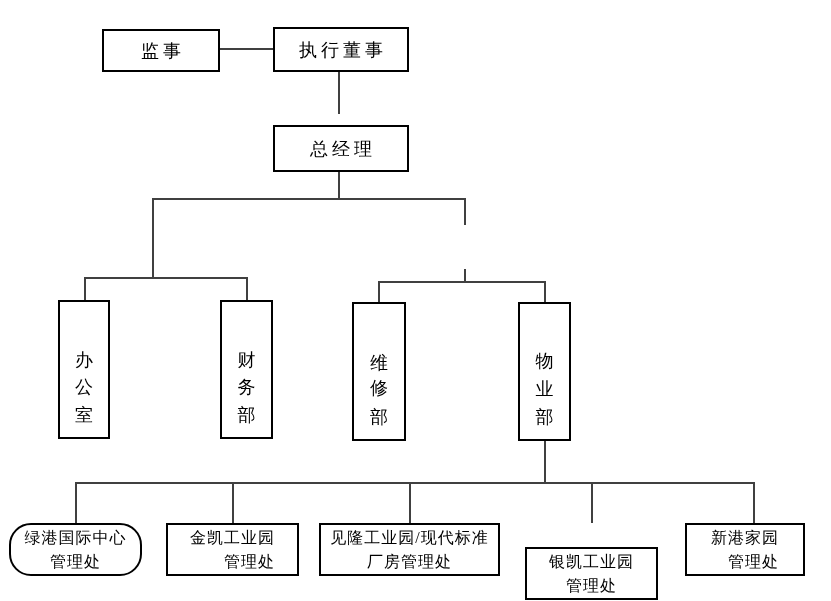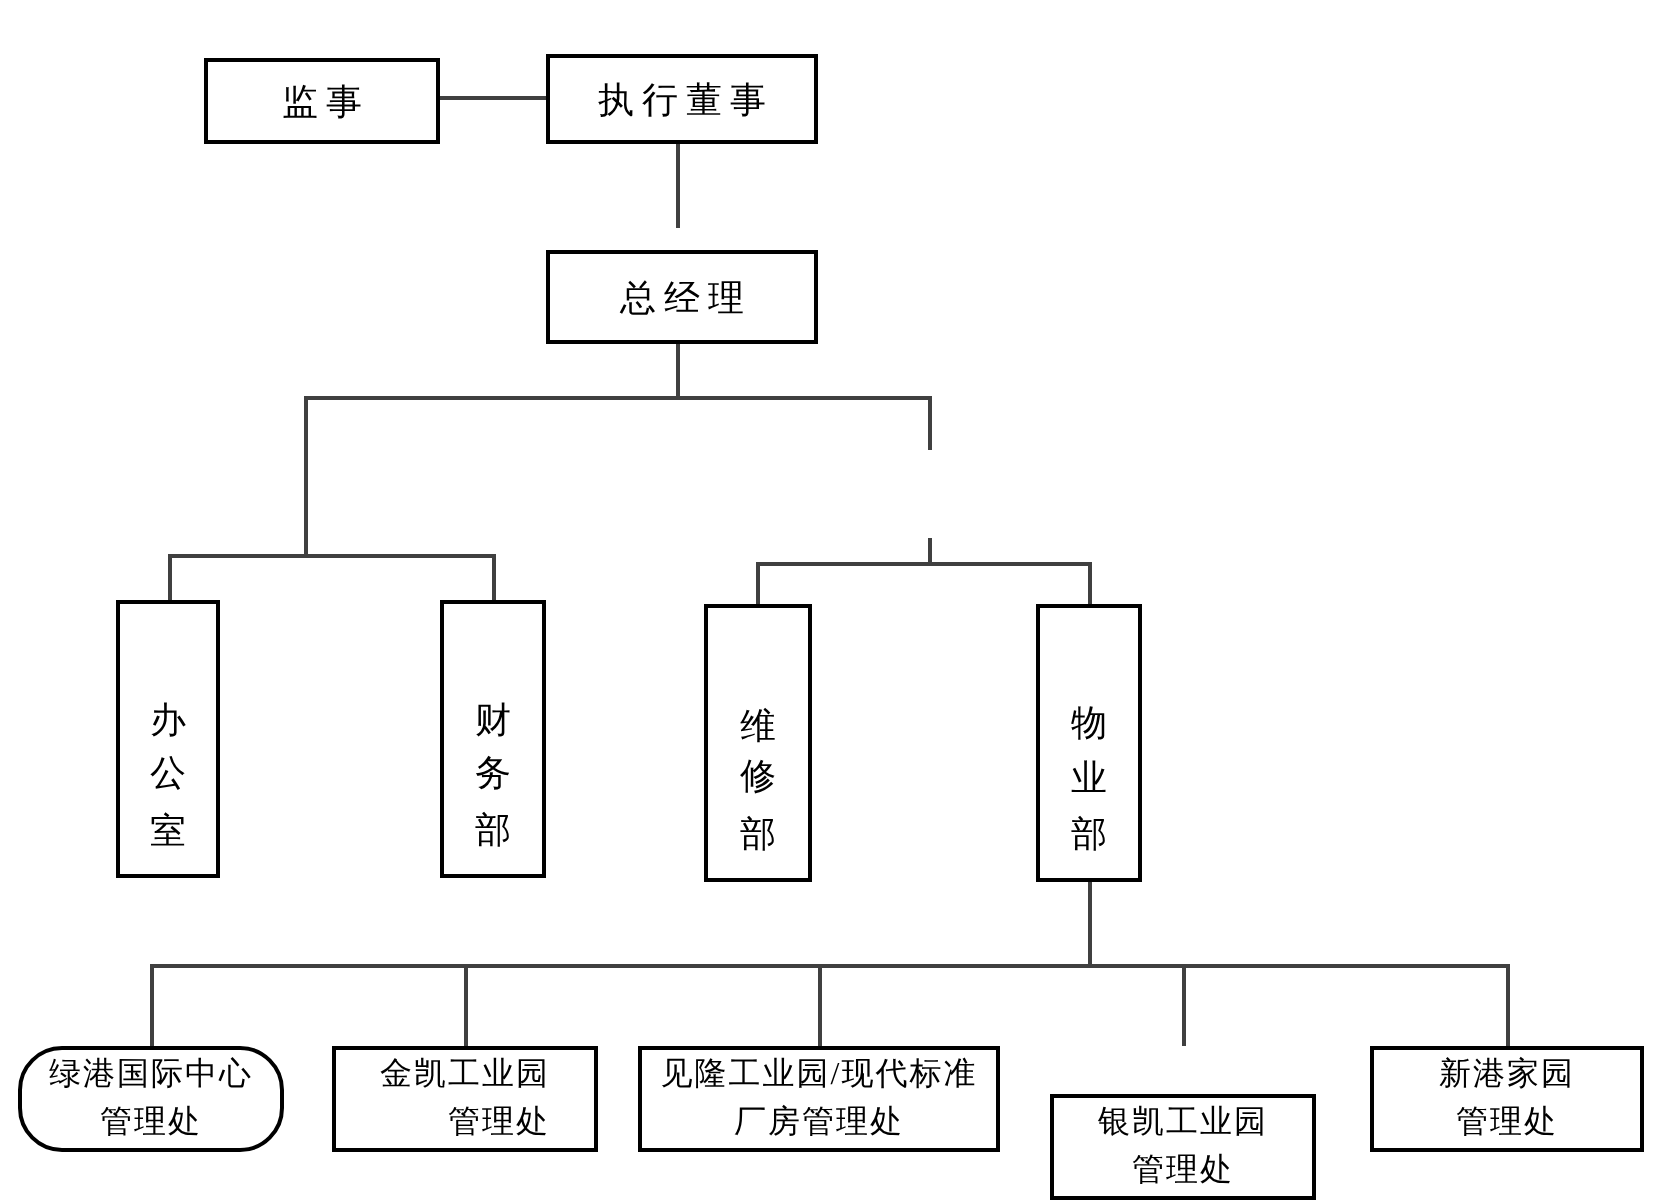--- a/index.html
+++ b/index.html
@@ -116,18 +116,18 @@
   <div class="node sm" style="left:319px; top:523px; width:181px; height:53px;">
     <span class="label">见隆工业园/现代标准
 厂房管理处</span>
   </div>
 
   <div class="node sm" style="left:525px; top:523px; width:133px; height:53px;margin-top:24px;">
     <span class="label">银凯工业园
 管理处</span>
   </div>
 
-  <div class="node sm" style="left:685px; top:523px; width:137px; height:53px;">
+  <div class="node sm" style="left:685px; top:523px; width:120px; height:53px;text-align:right;">
     <span class="label">新港家园
 管理处</span>
   </div>
 
 </div>
 
 </body></html>

